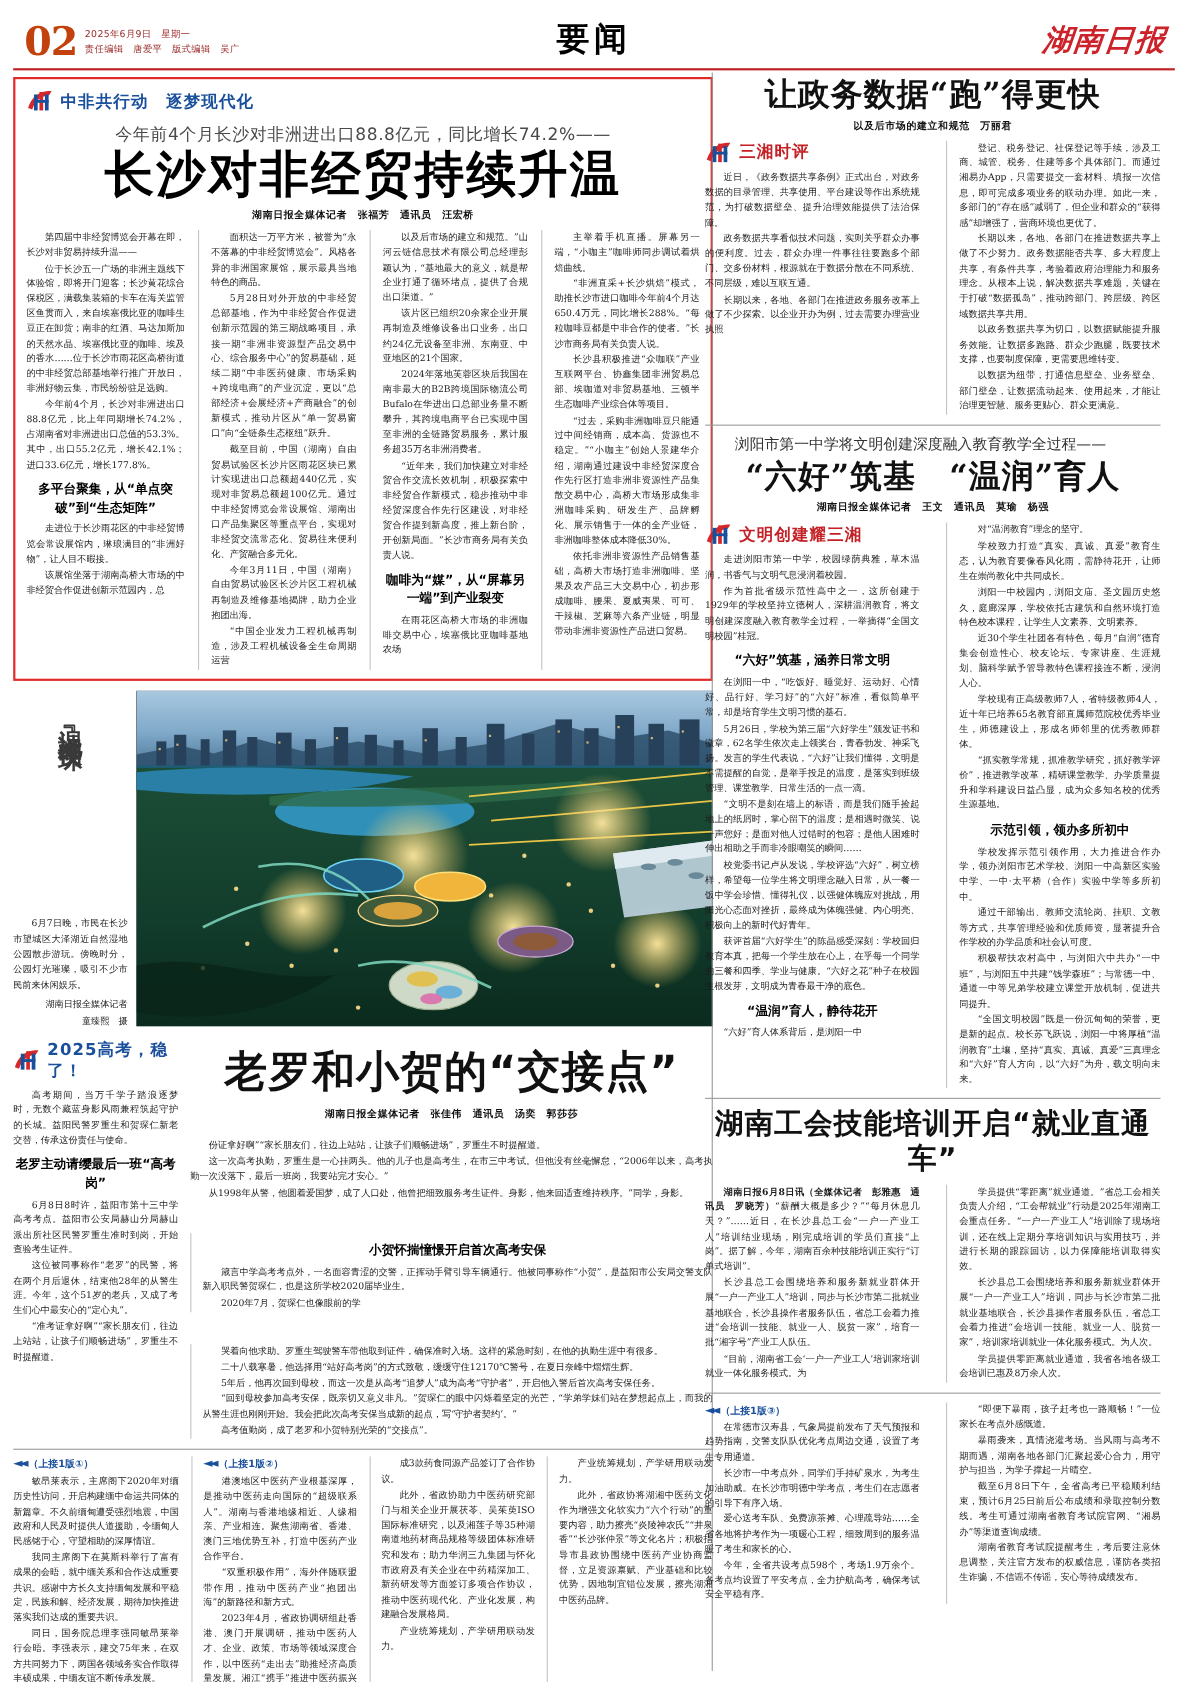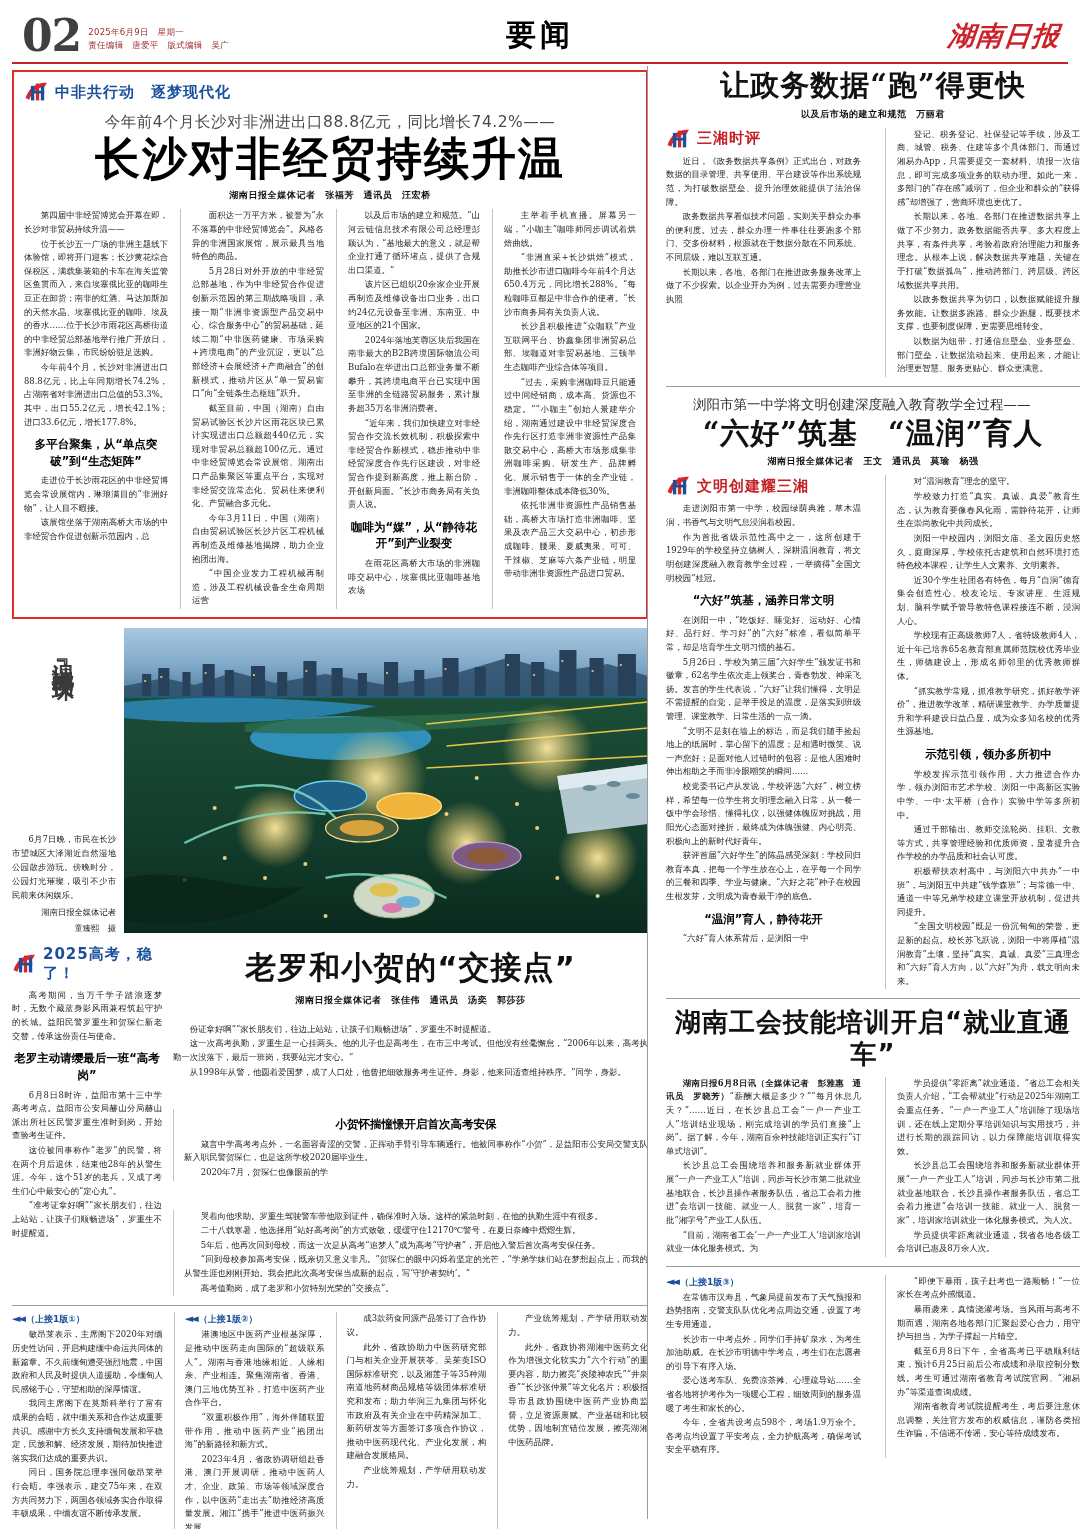--- a/index.html
+++ b/index.html
@@ -10,21 +10,21 @@
     color: #111;
     overflow: hidden;
   }
   .page { position: relative; width: 1080px; height: 1529px; padding: 0 12px; }
 
   
   .masthead { position: relative; height: 60px; display: flex; align-items: flex-end; }
   .folio-wrap { display: flex; align-items: flex-end; gap: 7px; padding-left: 10px; padding-bottom: 6px; }
   .folio-num {
     font-family: "DejaVu Serif", "Liberation Serif", serif;
-    font-size: 44px; font-weight: 700; color: #404040; line-height: 0.85;
+    font-size: 36px; font-weight: 700; color: #c2410c; line-height: 0.85;
     letter-spacing: -1px;
   }
   .folio-meta { padding-bottom: 2px; }
   .folio-line { font-size: 8.5px; color: #9a2a2a; line-height: 1.55; letter-spacing: .3px; white-space: nowrap; }
   .section-title {
     position: absolute; left: 0; right: 0; bottom: 4px; text-align: center;
     font-family: "DejaVu Serif", "Liberation Serif", serif;
     font-size: 30px; font-weight: 700; color: #000; letter-spacing: 4px;
   }
   .paper-logo {
@@ -90,37 +90,37 @@
   .cap-credit { font-size: 8.3px; line-height: 1.7; text-align: right; margin-top: 2px;
                 font-family: "DejaVu Serif","Liberation Serif",serif; color: #222; }
   .photo { flex: 1; height: 305px; position: relative; overflow: hidden; background: #0b1c2b; }
 
   
   .gk-row { display: flex; gap: 11px; margin-top: 10px; }
   .gk-left { width: 150px; flex: none; }
   .gk-main { flex: 1; }
   .gk-shoulder { text-align: center; font-size: 15px; color: #3c3c3c; letter-spacing: .5px;
                  font-family:"DejaVu Sans","Liberation Sans",sans-serif; }
-  .gk-title { text-align: center; font-size: 31px; font-weight: 700; letter-spacing: 1px;
+  .gk-title { text-align: center; font-size: 39px; font-weight: 700; letter-spacing: 1px;
               font-family:"DejaVu Sans","Liberation Sans",sans-serif; margin: 2px 0 0 0; }
   .gk-cols { display: grid; grid-template-columns: repeat(1,1fr); column-gap: 11px; margin-top: 16px; gap: 29px; }
   .gk-cols > div + div { padding-left: 10px; border-left: 1px solid #c4c4c4; }
 
   
   .cont-rule { border-top: 1px solid #9a9a9a; margin: 9px 0 6px 0; }
   .cont-cols { display: grid; grid-template-columns: repeat(4,1fr); column-gap: 11px; }
   .cont-cols > div + div { padding-left: 10px; border-left: 1px solid #c4c4c4; }
   .cont-flag {
     font-size: 9px; color: #1a4f9c; font-weight: 700; text-indent: 0; margin-bottom: 2px;
     font-family:"DejaVu Sans","Liberation Sans",sans-serif;
   }
   .cont-flag .arrows { color: #1a4f9c; letter-spacing: -3px; margin-right: 3px; font-size: 11px; }
 
   
-  .rail { position: absolute; top: 68px; right: 0; width: 414px; }
+  .rail { position: absolute; top: 68px; right: 25px; width: 414px; }
   .rail-sep { border-top: 1px solid #9a9a9a; margin: 9px 0 8px 0; }
   .rail-title {
     text-align: center; font-size: 29px; font-weight: 700;
     font-family: "DejaVu Serif","Liberation Serif", serif; letter-spacing: 1px; line-height: 1.2;
   }
   .rail-title.sans { font-family:"DejaVu Sans","Liberation Sans",sans-serif; font-size: 26px; }
   .rail-shoulder { font-size: 13.5px; color: #333; line-height: 1.4; text-indent: 2em;
                    font-family:"DejaVu Sans","Liberation Sans",sans-serif; margin-bottom: 2px; }
   .rail-cols { display: grid; grid-template-columns: 1fr 1fr; column-gap: 24px; margin-top: 4px; }
   .rail-cols > div + div { padding-left: 11px; border-left: 1px solid #c4c4c4; }
@@ -184,21 +184,21 @@
             <p>“中国企业发力工程机械再制造，涉及工程机械设备全生命周期运营</p>
           </div>
         </div>
         <div>
           <div class="body-text">
             <p>以及后市场的建立和规范。”山河云链信息技术有限公司总经理彭颖认为，“基地最大的意义，就是帮企业打通了循环堵点，提供了合规出口渠道。”</p>
             <p>该片区已组织20余家企业开展再制造及维修设备出口业务，出口约24亿元设备至非洲、东南亚、中亚地区的21个国家。</p>
             <p>2024年落地芙蓉区块后我国在南非最大的B2B跨境国际物流公司Bufalo在华进出口总部业务量不断攀升，其跨境电商平台已实现中国至非洲的全链路贸易服务，累计服务超35万名非洲消费者。</p>
             <p>“近年来，我们加快建立对非经贸合作交流长效机制，积极探索中非经贸合作新模式，稳步推动中非经贸深度合作先行区建设，对非经贸合作提到新高度，推上新台阶，开创新局面。”长沙市商务局有关负责人说。</p>
           </div>
-          <div class="sub-head">咖啡为“媒”，从“静待花开”到产业裂变</div>
+          <div class="sub-head">咖啡为“媒”，从“屏幕另一端”到产业裂变</div>
           <div class="body-text">
             <p>在雨花区高桥大市场的非洲咖啡交易中心，埃塞俄比亚咖啡基地农场</p>
           </div>
         </div>
         <div>
           <div class="body-text">
             <p>主举着手机直播。屏幕另一端，“小咖主”咖啡师同步调试着烘焙曲线。</p>
             <p>“非洲直采+长沙烘焙”模式，助推长沙市进口咖啡今年前4个月达650.4万元，同比增长288%。“每粒咖啡豆都是中非合作的使者。”长沙市商务局有关负责人说。</p>
             <p>长沙县积极推进“众咖联”产业互联网平台、协鑫集团非洲贸易总部、埃咖道对非贸易基地、三顿半生态咖啡产业综合体等项目。</p>
             <p>“过去，采购非洲咖啡豆只能通过中间经销商，成本高、货源也不稳定。”“小咖主”创始人景建华介绍，湖南通过建设中非经贸深度合作先行区打造非洲非资源性产品集散交易中心，高桥大市场形成集非洲咖啡采购、研发生产、品牌孵化、展示销售于一体的全产业链，非洲咖啡整体成本降低30%。</p>

